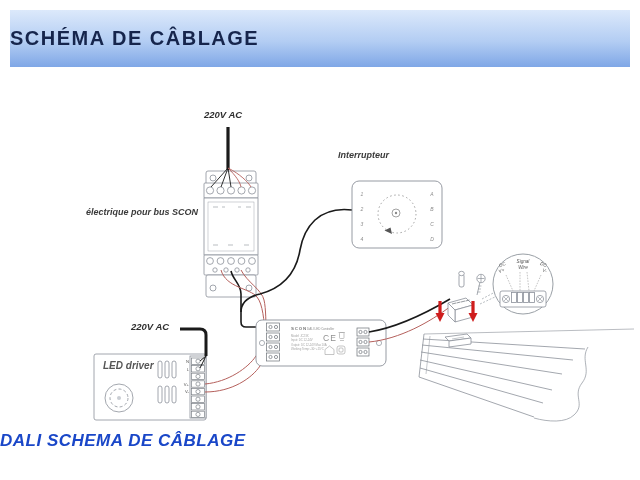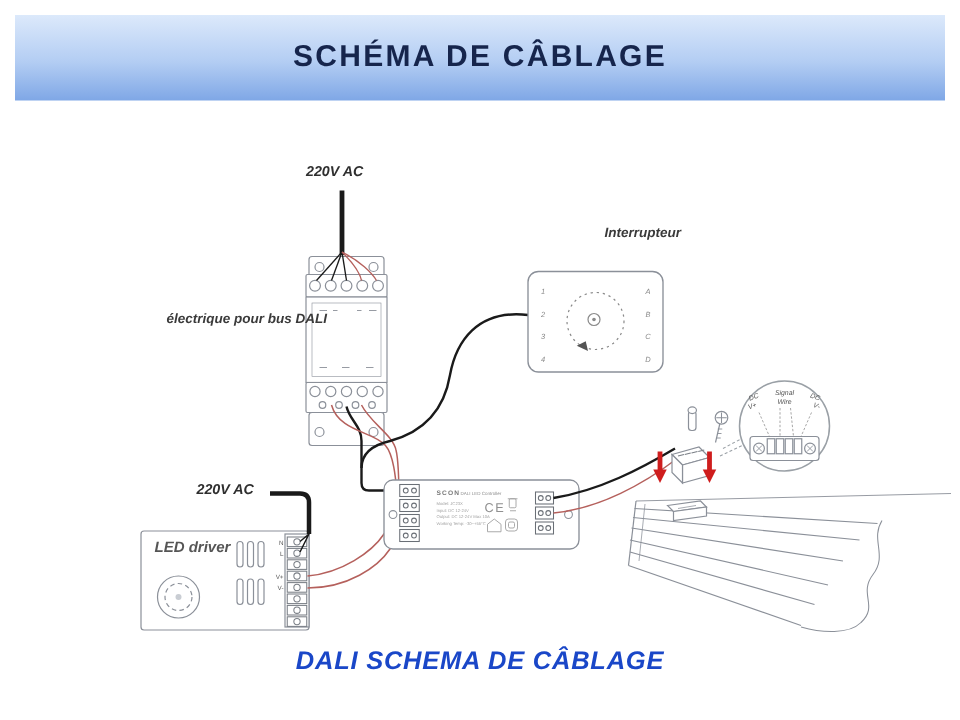--- a/index.html
+++ b/index.html
@@ -1,25 +1,25 @@
 <!DOCTYPE html>
 <html><head>
 <meta charset="utf-8">
 <style>
   html,body{margin:0;padding:0;background:#fff;}
   .page{position:relative;width:640px;height:480px;background:#fff;overflow:hidden;
         font-family:"Liberation Sans",sans-serif;}
   .banner{position:absolute;left:10px;top:10px;width:620px;height:57px;
           background:linear-gradient(180deg,#dcE9fb 0%,#b3cdf3 55%,#7fa7e6 100%);
-          display:flex;align-items:center;justify-content:center;}
+          display:flex;align-items:center;}
   .banner span{font-size:20px;font-weight:bold;letter-spacing:1.5px;color:#16254c;}
   svg{position:absolute;left:0;top:0;font-family:"Liberation Sans",sans-serif;}
   .lbl{position:absolute;font-style:italic;font-weight:bold;color:#2f2f2f;white-space:nowrap;}
-  .lbl.two{white-space:normal;text-align:right;line-height:1.35;}
-  .footer{position:absolute;left:0;top:431px;width:640px;text-align:center;
+  .lbl.two{white-space:normal;text-align:left;line-height:1.35;}
+  .footer{position:absolute;left:0;top:431px;width:640px;
           font-style:italic;font-weight:bold;font-size:17px;letter-spacing:.5px;color:#1a47c8;}
 </style>
 </head>
 <body>
 
 <div class="page">
 
   <div class="banner">
     <span>SCHÉMA DE CÂBLAGE</span>
   </div>
@@ -242,21 +242,21 @@
         <polygon points="445,337 467,334 471,338 449,341"></polygon>
         <polygon points="449,341 471,338 471,344 449,347"></polygon>
         <path d="M452 339 L464 337" stroke-width="0.5"></path>
       </g>
     </g>
   </svg>
 
   <div class="lbl" style="left:204px;top:109px;font-size:9.5px;">220V AC</div>
 
   <div class="lbl two" style="left:86px;top:206px;width:132px;font-size:9px;color:#3a3a3a;">
-    <div>électrique pour bus DALI</div>
+    <div>électrique pour bus SCON</div>
   </div>
 
   <div class="lbl two" style="left:338px;top:149px;width:116px;font-size:9px;color:#3a3a3a;">
     <div>Interrupteur</div>
   </div>
 
   <div class="lbl" style="left:131px;top:321px;font-size:9.5px;">220V AC</div>
 
   <div class="lbl" style="left:103px;top:360px;font-size:10px;color:#555;">LED driver</div>
 

